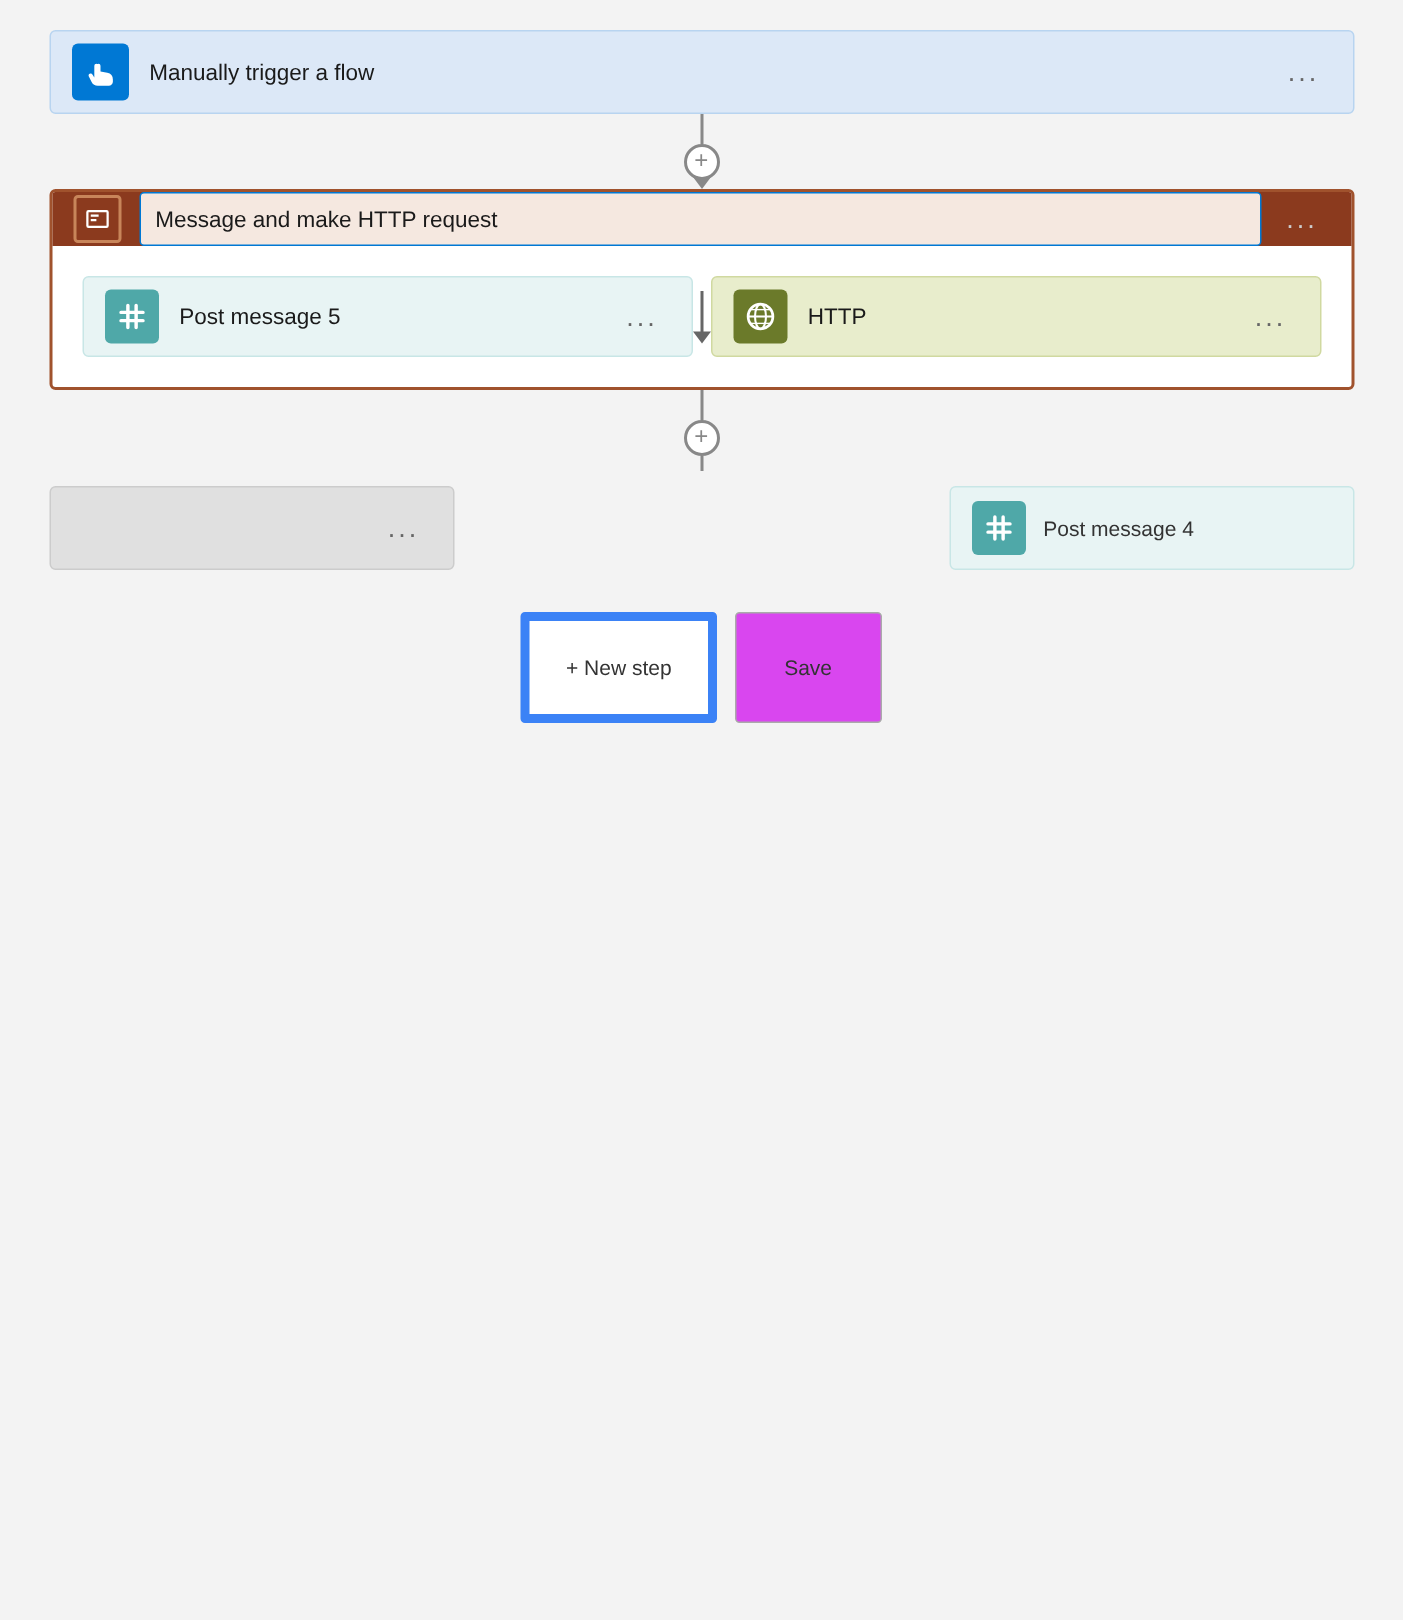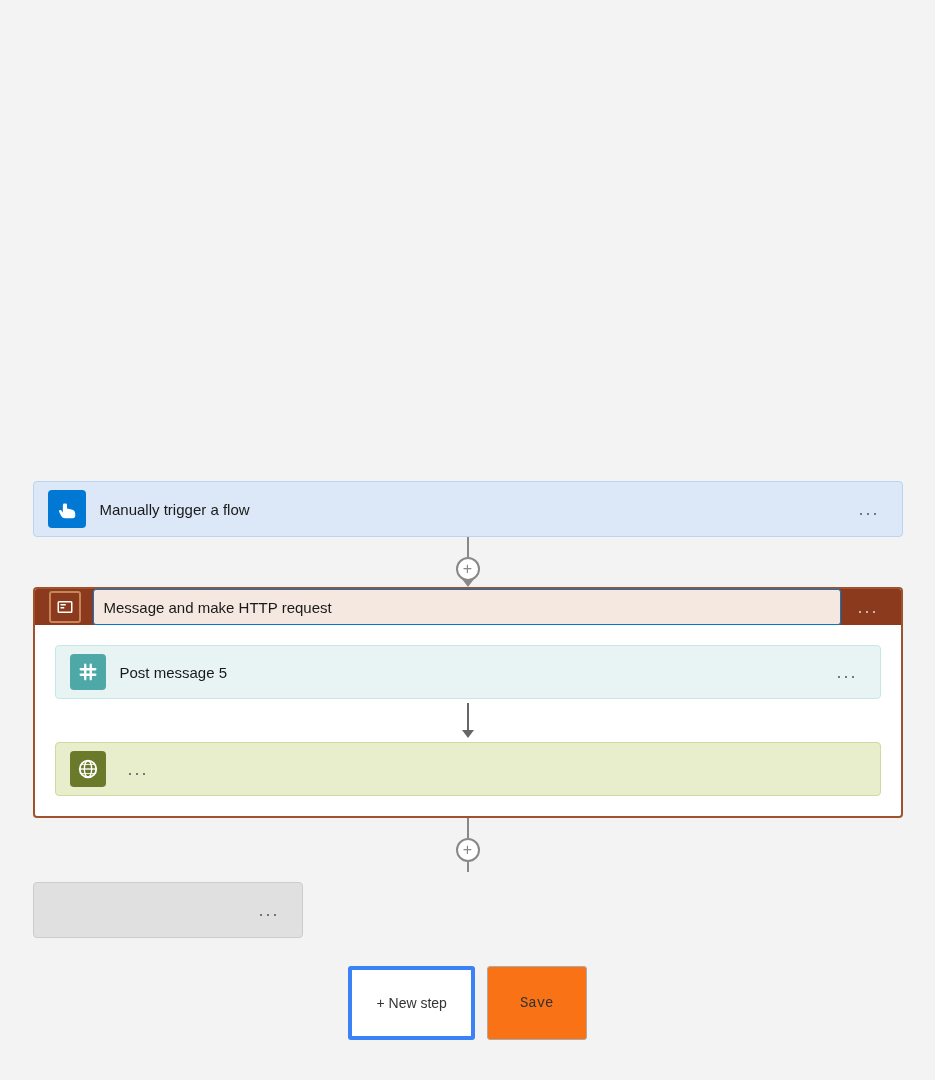--- a/index.html
+++ b/index.html
@@ -15,21 +15,20 @@
     }
 
     .canvas {
       width: 935px;
       min-height: 1080px;
       background: #f3f3f3;
       display: flex;
       flex-direction: column;
       align-items: center;
       padding: 20px 0 40px 0;
-      justify-content: flex-end;
     }
 
     
     .trigger-block {
       width: 870px;
       background: #dce8f7;
       border: 1px solid #b8d4f0;
       border-radius: 4px;
       display: flex;
       align-items: center;
@@ -166,21 +165,20 @@
       color: #ccc;
       font-size: 18px;
       letter-spacing: 2px;
       padding: 4px 8px;
       margin-left: 8px;
     }
 
     .scope-body {
       padding: 20px 20px 20px 20px;
       display: flex;
-      flex-direction: column;
       align-items: center;
       gap: 0;
     }
 
     
     .action-block {
       width: 100%;
       background: #e8f4f4;
       border: 1px solid #c8e6e6;
       border-radius: 4px;
@@ -324,37 +322,36 @@
 
     
     .footer-buttons {
       display: flex;
       gap: 12px;
       margin-top: 28px;
     }
 
     .btn-new-step {
       background: white;
-      border: 4px solid #3b82f6;
+      border: 6px solid #3b82f6;
       border-radius: 3px;
       padding: 10px 24px;
       font-size: 14px;
       cursor: pointer;
       color: #333;
     }
 
     .btn-save {
-      background: #f97316;
+      background: #d946ef;
       border: 1px solid #aaa;
       border-radius: 3px;
       padding: 28px 32px;
       font-size: 14px;
       cursor: pointer;
       color: #333;
-      font-family: Liberation Mono, monospace;
     }
 
     .text-cursor::after {
       content: '|';
       color: #333;
       animation: blink 1s step-end infinite;
     }
 
     @keyframes blink {
       50% { opacity: 0; }
@@ -418,37 +415,46 @@
         <div class="action-icon http-icon-bg">
 
           <svg viewBox="0 0 24 24">
             <circle cx="12" cy="12" r="9" stroke="white" stroke-width="2" fill="none"></circle>
             <ellipse cx="12" cy="12" rx="4" ry="9" stroke="white" stroke-width="1.5" fill="none"></ellipse>
             <line x1="3" y1="12" x2="21" y2="12" stroke="white" stroke-width="1.5"></line>
             <line x1="5" y1="7" x2="19" y2="7" stroke="white" stroke-width="1"></line>
             <line x1="5" y1="17" x2="19" y2="17" stroke="white" stroke-width="1"></line>
           </svg>
         </div>
+        <span class="action-label">HTTP</span>
         <button class="more-btn">...</button>
       </div>
 
 
     </div>
   </div>
 
   <div class="connector">
     <div class="connector-line"></div>
     <div class="connector-plus">+</div>
     <div class="connector-line" style="height:10px;"></div>
   </div>
 
   <div class="bottom-area">
     <div class="bottom-left-block">
       <button class="more-btn">...</button>
     </div>
+    <div class="bottom-right-block">
+      <div class="bottom-right-icon">
+        <svg viewBox="0 0 24 24">
+          <path d="M4 9h16M4 15h16M9 4v16M15 4v16" stroke="white" stroke-width="2.5" fill="none" stroke-linecap="round"></path>
+        </svg>
+      </div>
+      <span>Post message 4</span>
+    </div>
   </div>
 
   <div class="footer-buttons">
     <button class="btn-new-step">+ New step</button>
     <button class="btn-save">Save</button>
   </div>
 
 </div>
 
 </body></html>

